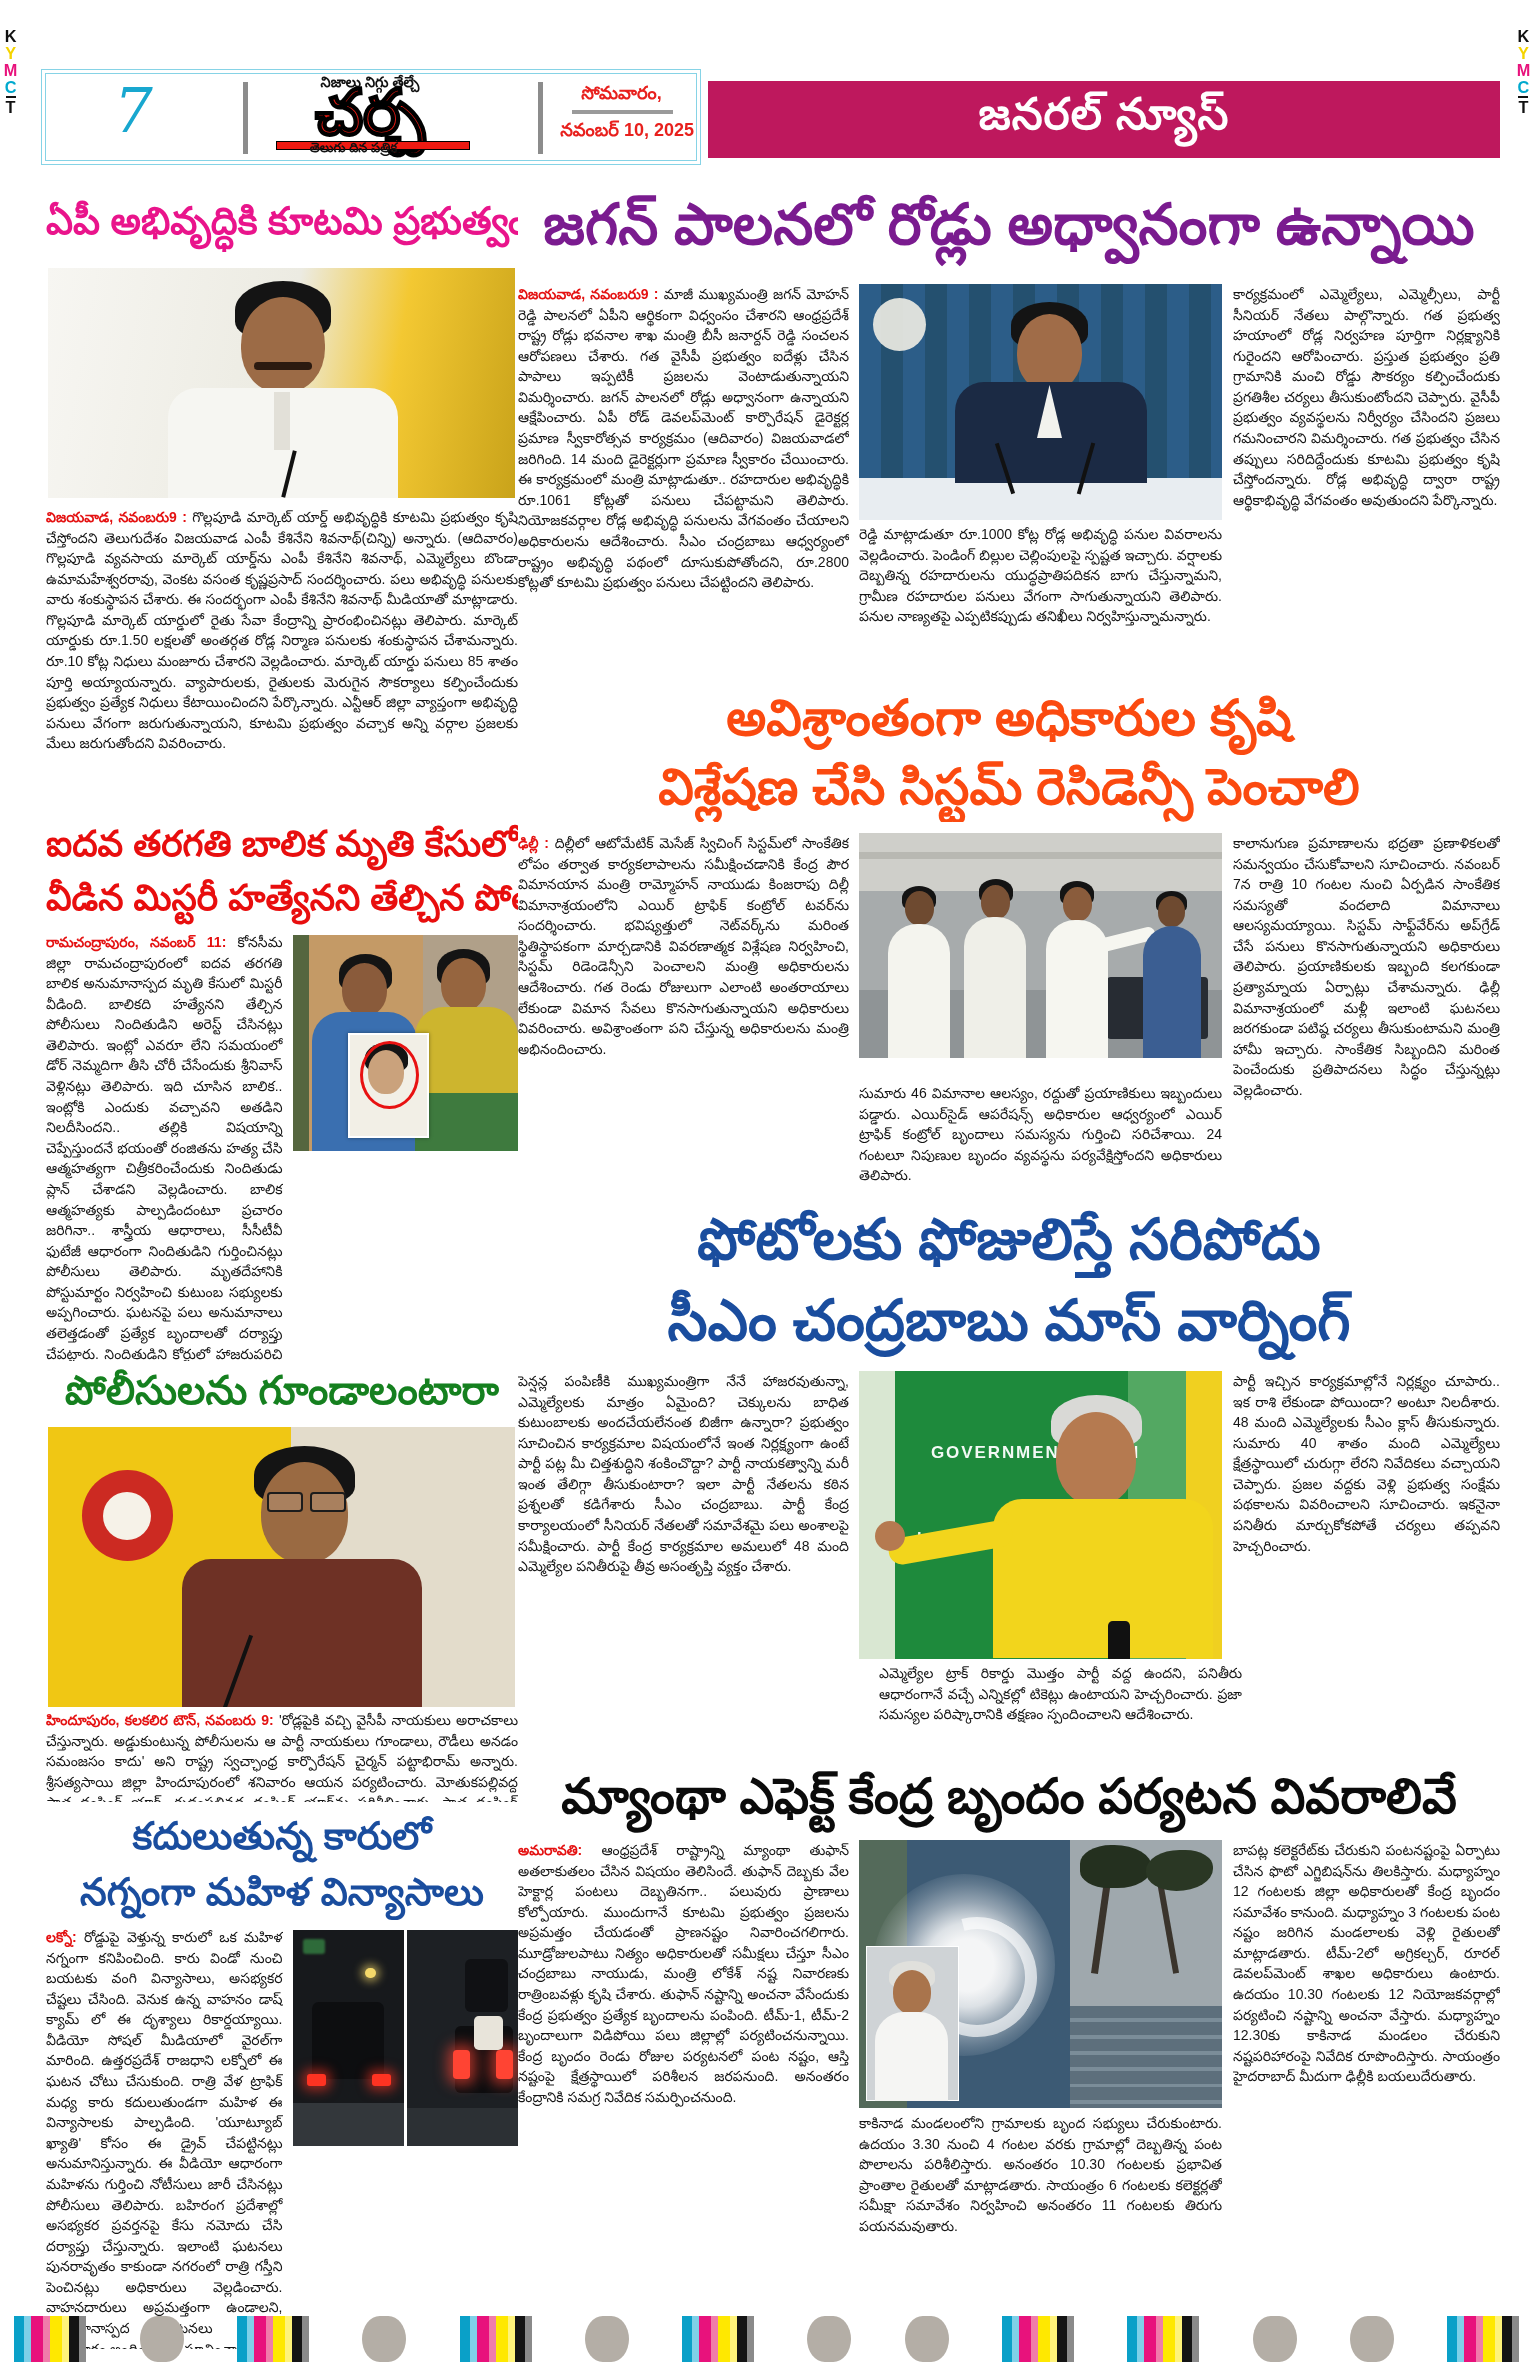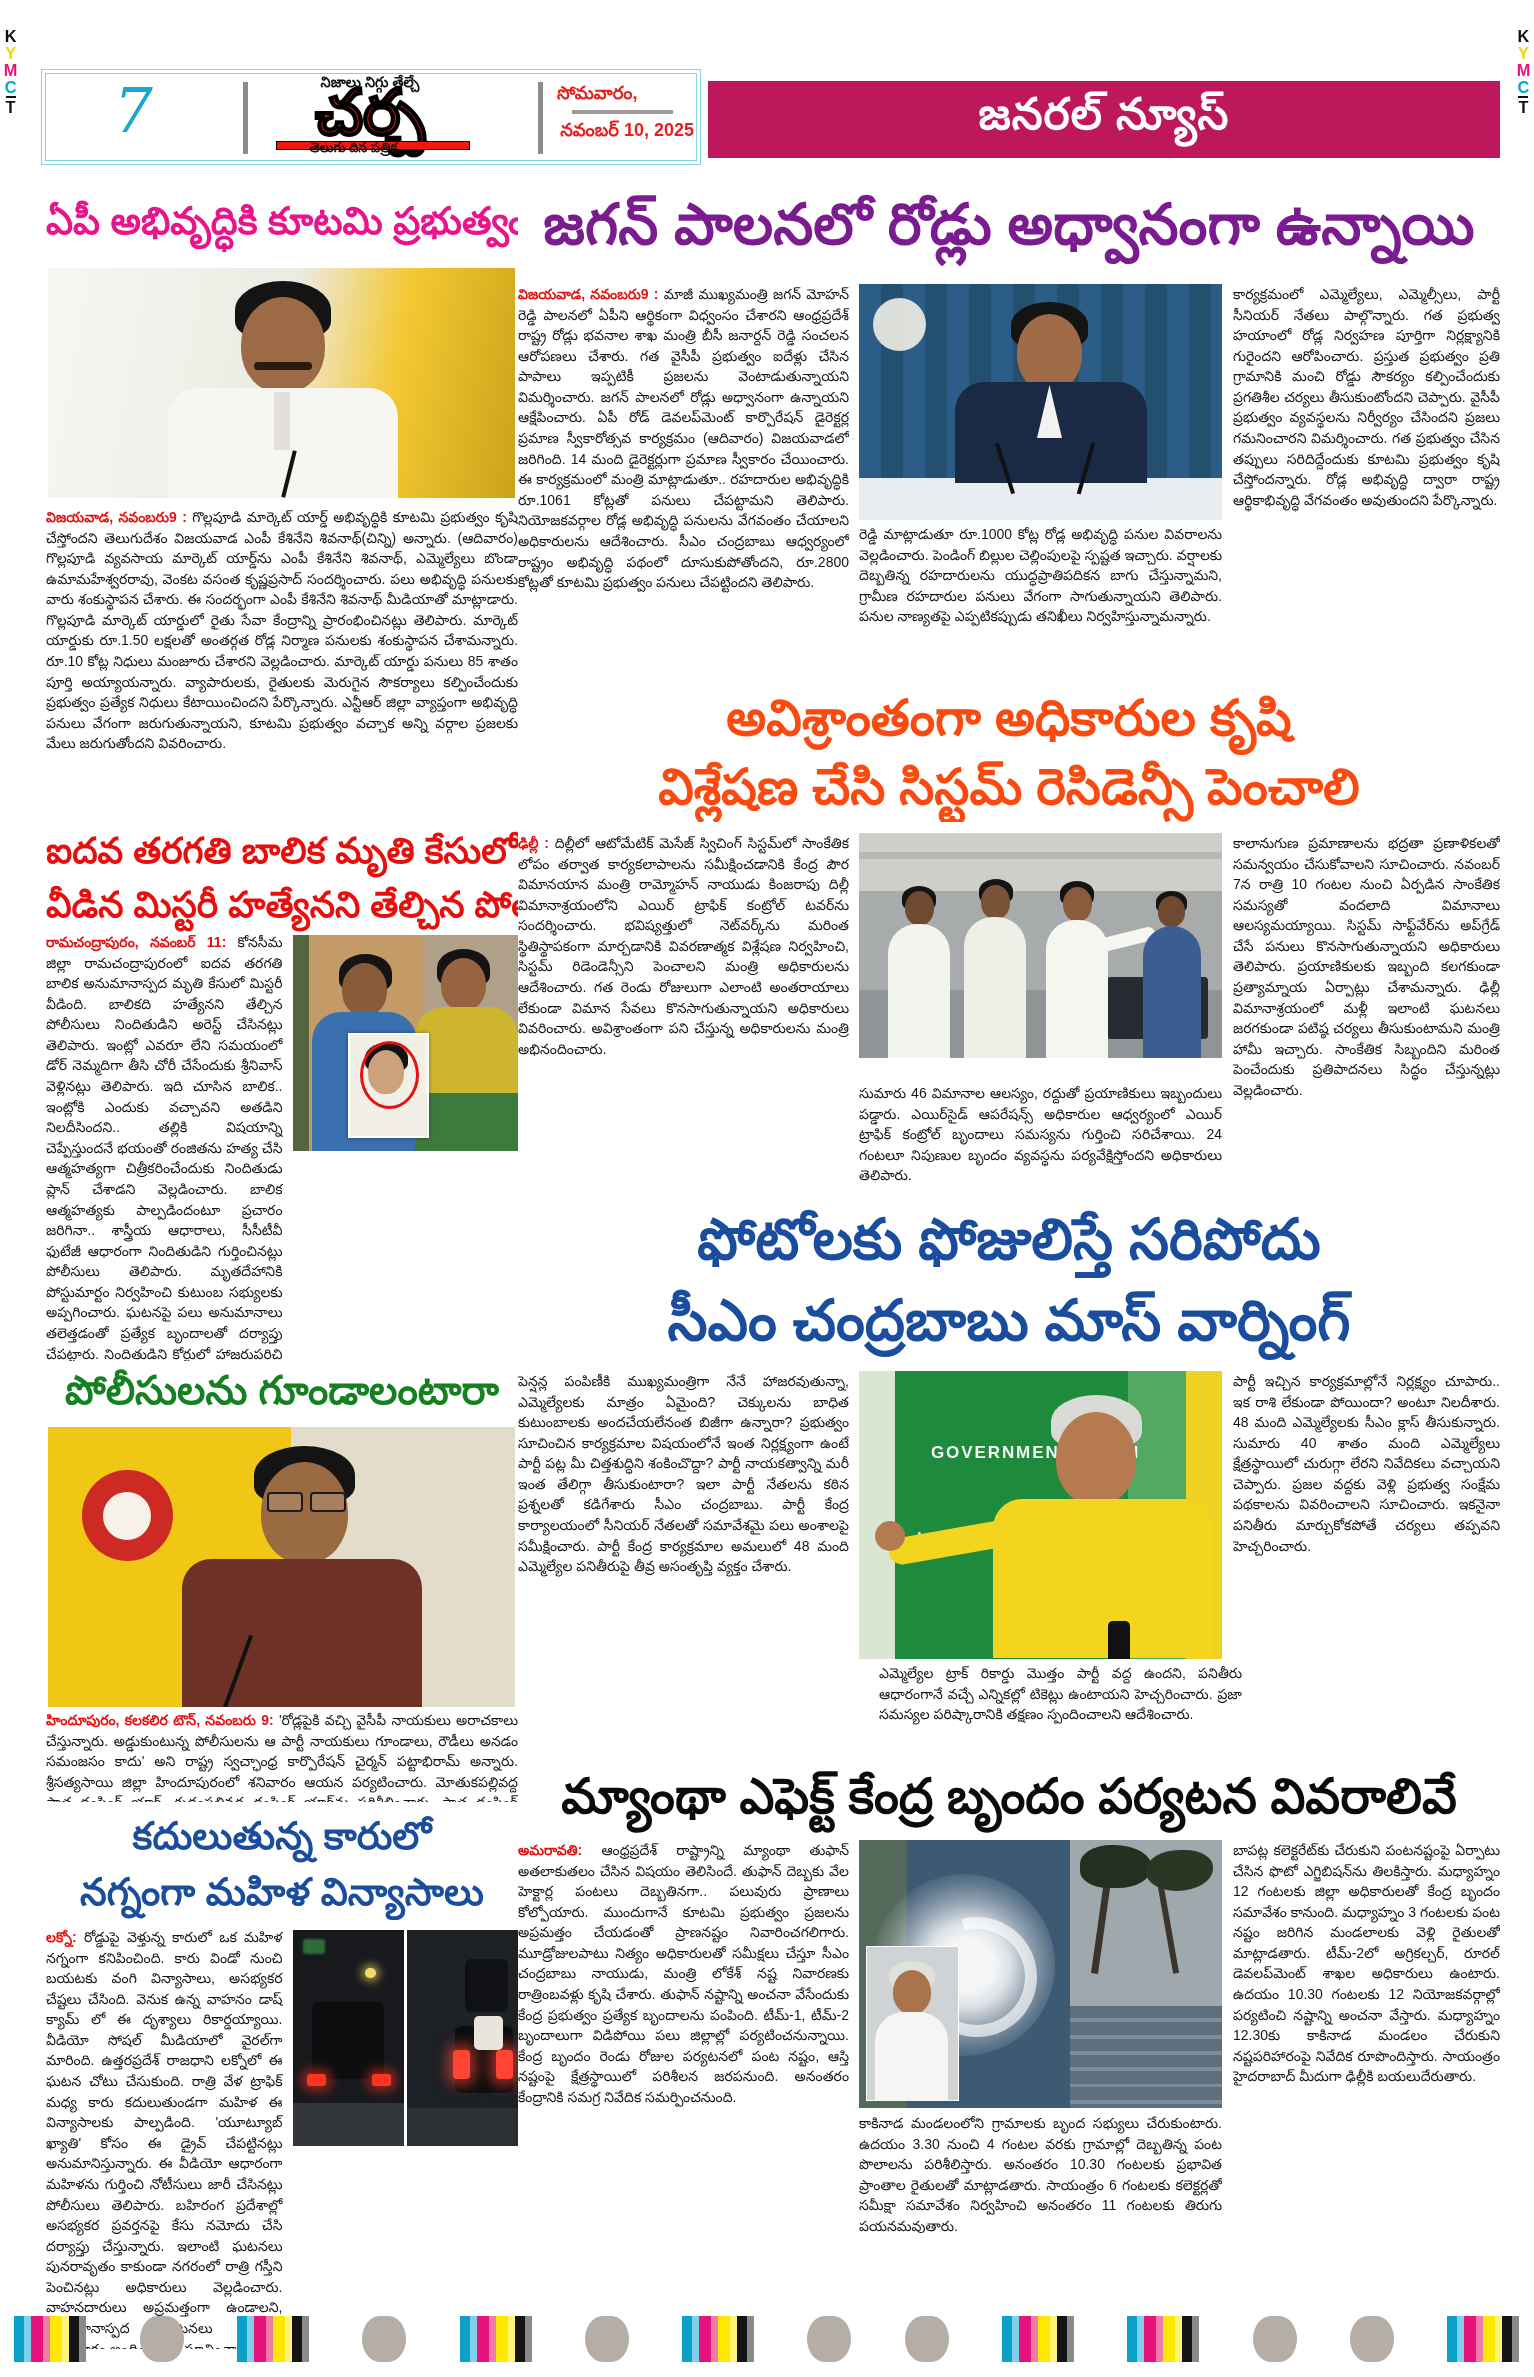--- a/index.html
+++ b/index.html
@@ -27,35 +27,35 @@
   .vbar{position:absolute;width:4.8px;background:#8c8c8c;}
   .tagline{position:absolute;left:225px;top:3.8px;width:206px;text-align:center;
            font-size:14.4px;font-weight:bold;color:#111;}
   .logotext{position:absolute;left:225px;top:8.6px;width:206px;text-align:center;
             font-size:63px;font-weight:bold;color:#ee1a12;
             -webkit-text-stroke:2.4px #000;line-height:67px;}
   .logobar{position:absolute;left:234px;top:71px;width:192px;height:6.7px;
            background:#ee1a12;border:1.4px solid #000;}
   .logosub{position:absolute;left:225px;top:70px;width:173px;text-align:center;
            font-size:13px;font-weight:bold;color:#111;}
-  .dateday{position:absolute;left:515px;top:13.4px;width:129px;
+  .dateday{position:absolute;left:515px;top:13.4px;width:129px;text-align:center;
            font-size:18px;font-weight:bold;color:#e8201d;}
   .daterule{position:absolute;left:530px;top:40px;width:101px;height:4.3px;background:#9a9a9a;}
   .datefull{position:absolute;left:508px;top:50px;width:144px;text-align:right;
             font-size:18px;font-weight:bold;color:#e8201d;}
   .banner{position:absolute;left:708px;top:81px;width:792px;height:77px;background:#be185d;
           display:flex;align-items:center;justify-content:center;}
   .banner span{color:#fff;font-size:44px;font-weight:bold;letter-spacing:1px;}
 
   
   .hl{position:absolute;text-align:center;font-weight:bold;overflow:hidden;white-space:nowrap;}
   .hl-pink{color:#e9148b;}
   .hl-purple{color:#7a1b8f;}
   .hl-orange{color:#fb4a10;}
-  .hl-red{color:#e80e0e;margin-top:7px;}
+  .hl-red{color:#e80e0e;}
   .hl-green{color:#15801f;}
   .hl-blue{color:#1a4d9e;}
   .hl-black{color:#0b0b0b;}
 
   
   .bodytxt{position:absolute;font-size:14px;line-height:1.47;text-align:justify;
            color:#151515;overflow:hidden;}
   .dateline{color:#e41111;font-weight:bold;}
 
   

